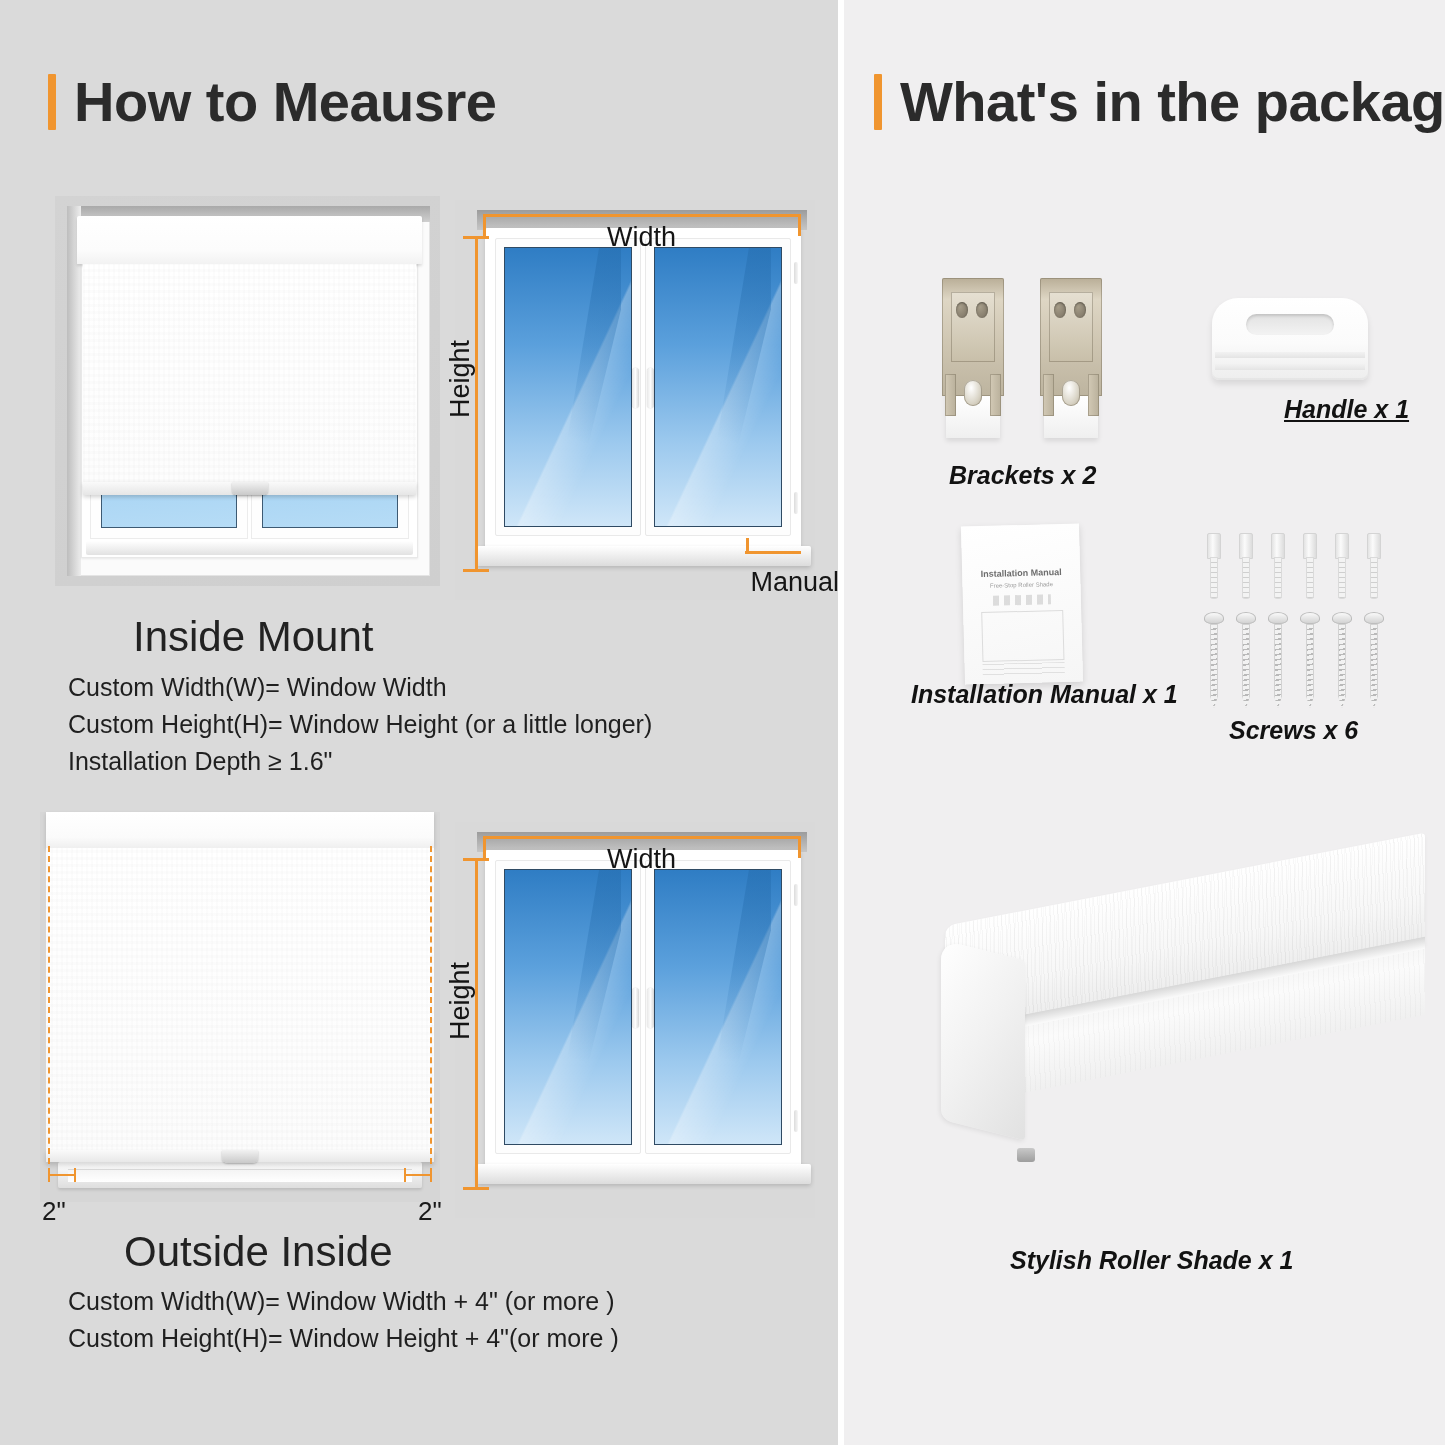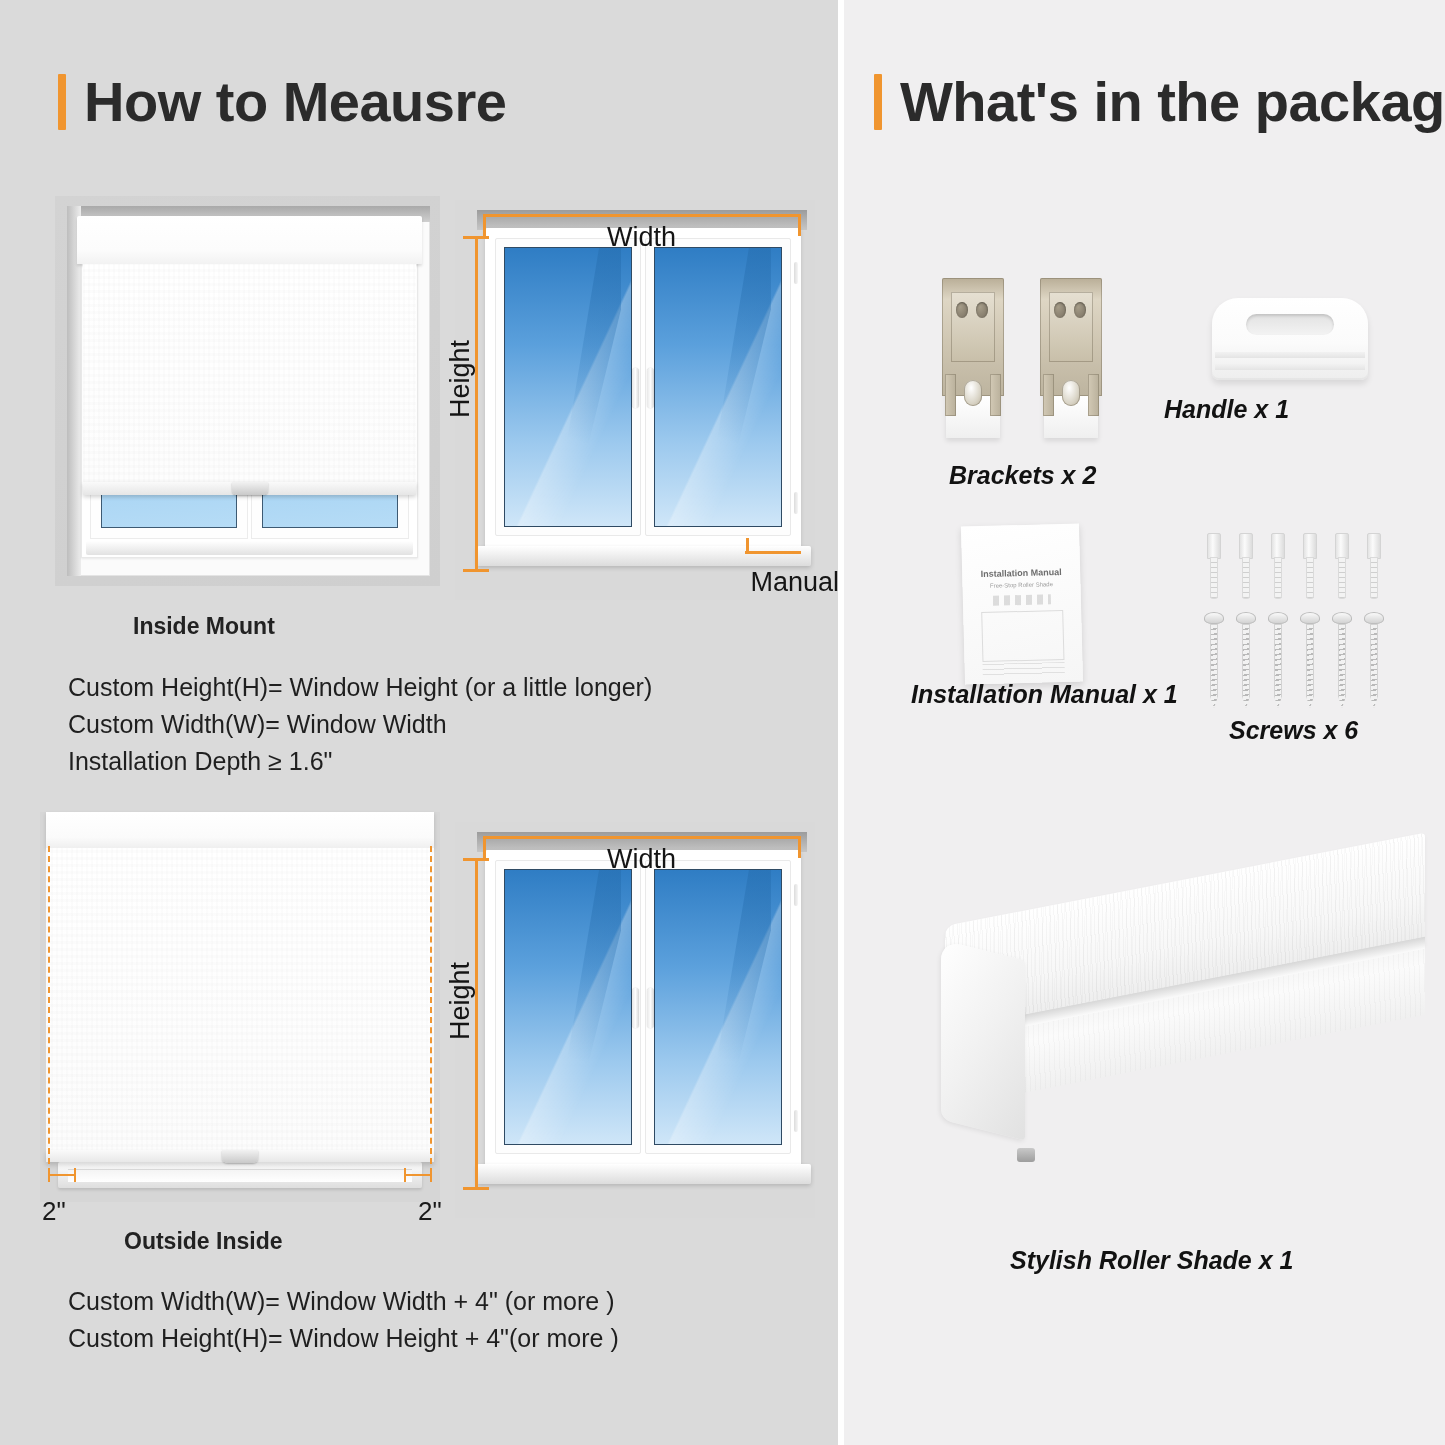--- a/index.html
+++ b/index.html
@@ -50,28 +50,28 @@
     border-radius: 1px;
   }
   .heading-text {
     font-size: 56px;
     font-weight: bold;
     color: #2b2b2b;
     letter-spacing: -0.5px;
     white-space: nowrap;
     line-height: 1;
   }
-  #heading-left { left: 58px; top: 74px; text-align: center; }
+  #heading-left { left: 48px; top: 74px; text-align: center; }
   #heading-right { left: 874px; top: 74px; }
 
   
   .mount-title {
     position: absolute;
-    font-size: 23px;
-    font-weight: bold;
+    font-size: 42px;
+    font-weight: normal;
     color: #222222;
     white-space: nowrap;
   }
   #inside-mount-title { left: 133px; top: 613px; }
   #outside-mount-title { left: 124px; top: 1228px; }
 
   
   .spec-list {
     position: absolute;
     font-size: 25px;
@@ -355,21 +355,21 @@
   
   .pkg-label {
     position: absolute;
     font-size: 25px;
     font-weight: bold;
     font-style: italic;
     color: #121212;
     white-space: nowrap;
   }
   #label-brackets { left: 949px;  top: 461px; }
-  #label-handle   { left: 1164px; top: 395px; }
+  #label-handle   { left: 1284px; top: 395px; text-decoration: underline; }
   #label-manual   { left: 911px;  top: 680px; }
   #label-screws   { left: 1229px; top: 716px; text-align: center; }
   #label-shade    { left: 1010px; top: 1246px; }
 
   
   .bracket {
     position: absolute;
     width: 62px; height: 160px;
   }
   #bracket-1 { left: 942px; top: 278px; }
@@ -670,22 +670,22 @@
     <div class="guide-h" style="right:14px; width:56px; bottom:46px;"></div>
     <div class="guide-cap-h" style="right:66px; bottom:46px; height:16px;"></div>
 
     <div class="meas-label" style="left:152px; top:22px;">Width</div>
     <div class="meas-label vertical" style="left:-10px; top:140px;">Height</div>
     <div class="meas-label" style="right:-24px; bottom:2px;">Manual</div>
   </div>
 
   <div class="mount-title" id="inside-mount-title">Inside Mount</div>
   <div class="spec-list" id="inside-specs">
+    <div class="spec-line">Custom Width(W)= Window Width</div>
     <div class="spec-line">Custom Height(H)= Window Height (or a little longer)</div>
-    <div class="spec-line">Custom Width(W)= Window Width</div>
     <div class="spec-line">Installation Depth ≥ 1.6"</div>
   </div>
 
   <div class="illus" id="outside-illus">
     <div class="wall-flat"></div>
 
     <div class="om-window"></div>
     <div class="om-sill">
       <div class="om-sill-inner"></div>
     </div>

